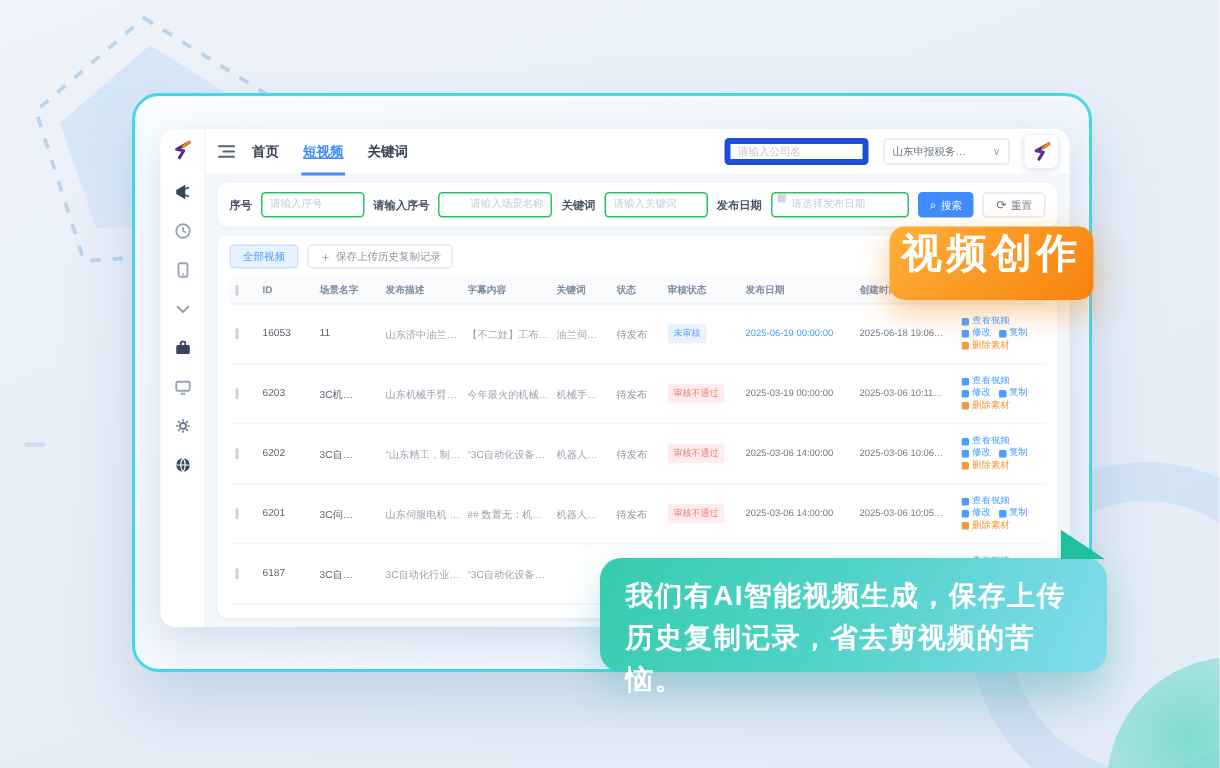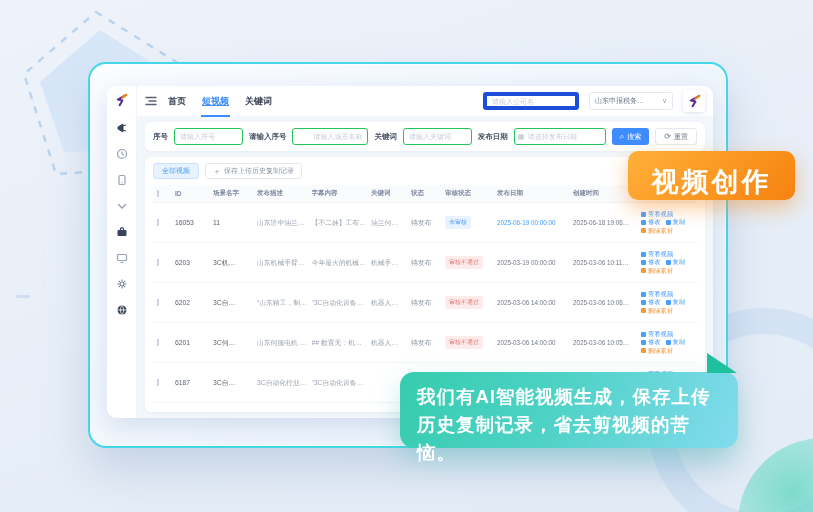--- a/index.html
+++ b/index.html
@@ -52,21 +52,21 @@
   .chev { font-size:7px; color:#9aa5b4; }
   .logo-chip { width:22px; height:22px; border-radius:4px; background:#fff; box-shadow:0 1px 4px rgba(140,160,200,.35); display:flex; align-items:center; justify-content:center; }
   .logo-mark svg { width:15px; height:15px; display:block; }
 
   .content { flex:1; padding:6px 8px; display:flex; flex-direction:column; min-height:0; }
   
   .filter-card { background:#fff; border-radius:6px; padding:6px 8px; display:flex; align-items:center; gap:6px; box-shadow:0 1px 3px rgba(150,170,200,.12); }
   .f-label { font-size:7.5px; color:#4a5568; font-weight:bold; white-space:nowrap; }
   .f-input { height:17px; border:1px solid #22c55e; border-radius:3px; font-size:7px; padding:0 5px; color:#6b7686; min-width:0; }
   .f-input::placeholder { color:#c6cdd8; }
-  .date-wrap { position:relative; display:flex; align-items:center; }
+  .date-wrap { position:relative; display:flex; align-items:flex-start; }
   .date-wrap .cal { position:absolute; left:4px; font-size:7px; color:#b7c0cd; }
   .date-wrap .f-input { padding-left:13px; }
   .btn-search { height:17px; background:#3f8cff; color:#fff; border:none; border-radius:3px; font-size:7px; padding:0 8px; display:flex; align-items:center; gap:3px; cursor:pointer; white-space:nowrap; }
   .btn-reset { height:17px; background:#fff; color:#6b7686; border:1px solid #e4e9f0; border-radius:3px; font-size:7px; padding:0 8px; display:flex; align-items:center; gap:3px; cursor:pointer; white-space:nowrap; }
   .mag::before { content:"⌕"; font-size:8px; }
   .refresh::before { content:"⟳"; font-size:8px; }
 
   
   .table-card { background:#fff; border-radius:6px; margin-top:6px; padding:6px 8px; flex:1; display:flex; flex-direction:column; min-height:0; box-shadow:0 1px 3px rgba(150,170,200,.12); }
   .toolbar { display:flex; gap:6px; margin-bottom:6px; }
@@ -89,23 +89,23 @@
   .c-pub.blue { color:#409eff; }
   .ops { display:flex; flex-direction:column; gap:2px; font-size:6.3px; line-height:1; overflow:hidden; }
   .ops .line { display:flex; gap:5px; align-items:center; white-space:nowrap; }
   .op { color:#4a9eff; cursor:pointer; display:inline-flex; align-items:center; gap:2px; }
   .op.warn { color:#f49a3e; }
   .dot { display:inline-block; width:5px; height:5px; border-radius:1px; }
   .dot.b { background:#4a9eff; } .dot.o { background:#f49a3e; }
 
   
   .feature-badge {
-    position:absolute; left:628px; top:151px; width:167px; height:49px;
+    position:absolute; left:593px; top:151px; width:136px; height:49px;
     background:linear-gradient(135deg,#ffb03a 0%,#f6820e 100%);
-    border-radius:10px; display:flex; align-items:flex-end; justify-content:center;
+    border-radius:10px; display:flex; align-items:flex-start; justify-content:center;
     color:#fff; font-size:27px; font-weight:bold; letter-spacing:3px;
     box-shadow:0 8px 20px rgba(246,140,30,.45);
   }
   
   .tip {
     position:absolute; left:400px; top:372px; width:338px; height:76px;
     background:linear-gradient(115deg,#35ccae 0%,#4ed2c6 45%,#83dbee 100%);
     border-radius:14px; color:#fff; font-size:18.5px; font-weight:bold;
     padding:11px 17px; line-height:1.5; letter-spacing:1px;
     box-shadow:0 12px 26px rgba(70,190,180,.35);

